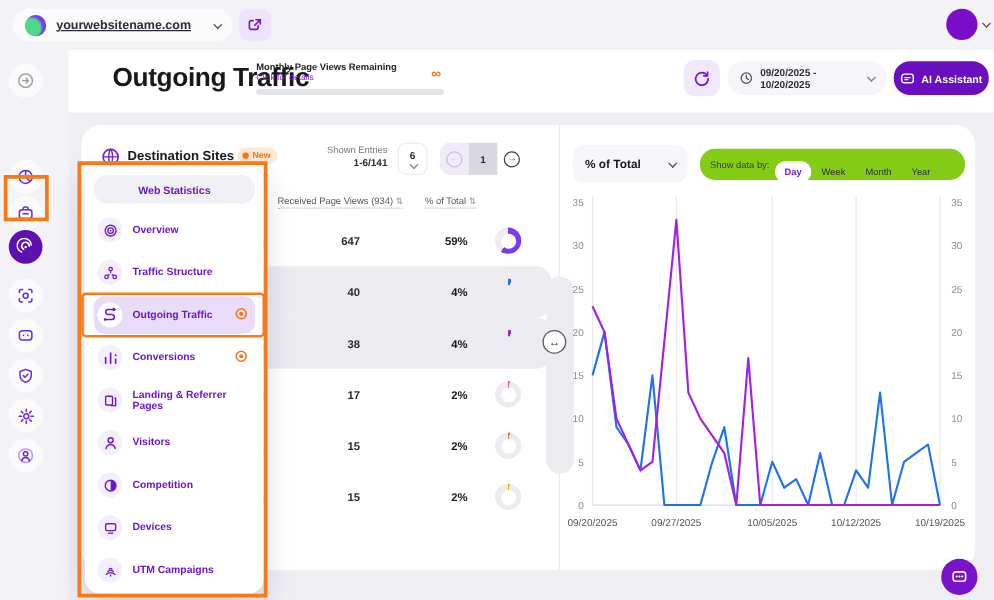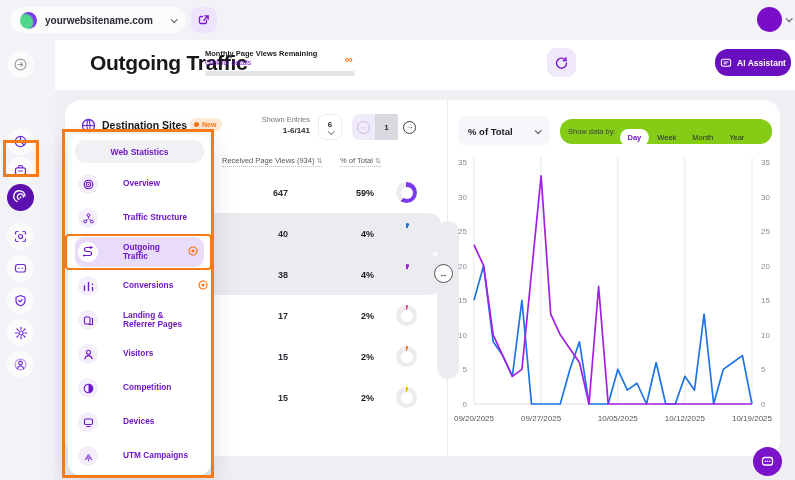--- a/index.html
+++ b/index.html
@@ -3,21 +3,21 @@
 <meta charset="utf-8">
 <style>
   * { margin:0; padding:0; box-sizing:border-box; }
   html,body { width:795px; height:480px; overflow:hidden; font-family:"Liberation Sans",sans-serif; }
   .app { position:relative; width:795px; height:480px; background:#EFEEF3; }
 
   
   .topbar { position:absolute; left:0; top:0; width:795px; height:40px; background:#F3F2F6; }
   .site-pill { position:absolute; left:10px; top:7px; width:176px; height:26px; background:#FBFBFC; border-radius:13px; display:flex; align-items:center; gap:8px; padding:0 10px; cursor:pointer; }
   .site-logo { width:17px; height:17px; border-radius:50%; background:radial-gradient(circle at 30% 60%, #4ED98A 0 45%, #7C3AED 60%); flex:none; }
-  .site-name { font-size:10px; color:#2B2B33; font-weight:bold; flex:1; }
+  .site-name { font-size:10px; color:#2B2B33; font-weight:bold; flex:1;text-decoration:underline; }
   .ext-btn { position:absolute; left:191px; top:7px; width:26px; height:26px; background:#EDE4FB; border-radius:8px; display:flex; align-items:center; justify-content:center; cursor:pointer; }
   .avatar { position:absolute; left:757px; top:7px; width:25px; height:25px; border-radius:50%; background:#7A0EC8; cursor:pointer; }
   .chev { width:5px; height:5px; border-right:1.4px solid currentColor; border-bottom:1.4px solid currentColor; transform:rotate(45deg) translateY(-1px); display:inline-block; }
   .av-chev { position:absolute; left:786px; top:17px; color:#555; }
 
   
   .rail { position:absolute; left:0; top:40px; width:55px; height:440px; background:#F3F2F6; }
   .rail-item { position:absolute; left:7px; width:27px; height:27px; border-radius:50%; background:#FBFBFC; display:flex; align-items:center; justify-content:center; color:#6D28D9; cursor:pointer; }
   .rail-item svg { display:block; }
   .rail-item.active { left:7px; width:27px; height:27px; background:#5C10AE; color:#fff; }
@@ -77,21 +77,21 @@
   .tab { font-size:7.5px; color:#2B2B33; padding:4px 8px; border-radius:10px; cursor:pointer;margin-top:12px; }
   .tab.active { background:#FFFFFF; color:#7A16D0; font-weight:bold; }
   .chart-wrap { position:absolute; left:450px; top:152px; width:330px; height:290px; }
   .chart-wrap svg { overflow:visible; }
   .yt { font-size:8px; fill:#8A8A92; }
   .xt { font-size:8px; fill:#55555C; }
 
   
   .popup { position:absolute; left:68px; top:134px; width:143px; height:341px; background:#FFFFFF; border-radius:12px; box-shadow:0 6px 24px rgba(40,20,80,.18); z-index:10; padding:6px 7px; }
   .popup-head { height:23px; background:#F1F0F4; border-radius:11px; display:flex; align-items:center; justify-content:center; font-size:8.5px; font-weight:bold; color:#6E16C9; margin-bottom:6px; }
-  .mitem { height:30px; display:flex; align-items:center; gap:25px; padding:0 6px 0 3px; border-radius:9px; cursor:pointer; margin-bottom:4px; }
+  .mitem { height:30px; display:flex; align-items:center; gap:8px; padding:0 6px 0 3px; border-radius:9px; cursor:pointer; margin-bottom:4px; }
   .mitem.active { background:#E8DCF8; }
   .micon { width:20px; height:20px; border-radius:50%; background:#F4EFFB; color:#6E16C9; display:flex; align-items:center; justify-content:center; flex:none; font-size:10px; }
   .mitem.active .micon { background:#FFFFFF; }
   .mlabel { font-size:8.3px; font-weight:bold; color:#6E16C9; line-height:1.1; }
   .mbadge { margin-left:auto; color:#F97316; font-size:10px; line-height:1; }
 
   
   .anno { position:absolute; border:3px solid #F57B1A; z-index:20; pointer-events:none; }
   .anno-rail { left:3px; top:140px; width:36px; height:37px; }
   .anno-popup { left:62px; top:129px; width:152px; height:349px; }
@@ -186,20 +186,28 @@
       <div class="mpv-label">Monthly Page Views Remaining</div>
       <div class="mpv-link">Click for details</div>
       <div class="mpv-bar"></div>
     </div>
     <div class="mpv-inf">∞</div>
     <div class="refresh-btn">
       <svg width="13" height="13" viewBox="0 0 13 13">
           <path d="M10.8 4.6A5 5 0 1 0 11.5 7" fill="none" stroke="#7A16D0" stroke-width="1.4" stroke-linecap="round"></path>
           <path d="M11 1.6v3h-3" fill="none" stroke="#7A16D0" stroke-width="1.4" stroke-linecap="round" stroke-linejoin="round"></path>
         </svg>
+    </div>
+    <div class="date-pill">
+      <svg width="11" height="11" viewBox="0 0 11 11">
+          <circle cx="5.5" cy="5.5" r="4.5" fill="none" stroke="#55555C" stroke-width="1.1"></circle>
+          <path d="M5.5 3v2.7l1.8 1" fill="none" stroke="#55555C" stroke-width="1.1" stroke-linecap="round"></path>
+        </svg>
+      <span class="date-text">09/20/2025 - 10/20/2025</span>
+      <span class="chev" style="color:#777"></span>
     </div>
     <div class="ai-btn">
       <svg width="12" height="12" viewBox="0 0 13 13">
           <rect x="1.5" y="2.5" width="10" height="7.5" rx="2.2" fill="none" stroke="#fff" stroke-width="1.2"></rect>
           <path d="M4.3 5.5h4.4M4.3 7.2h2.5" stroke="#fff" stroke-width="1.1" stroke-linecap="round"></path>
         </svg>
       <span>AI Assistant</span>
     </div>
   </div>
 

